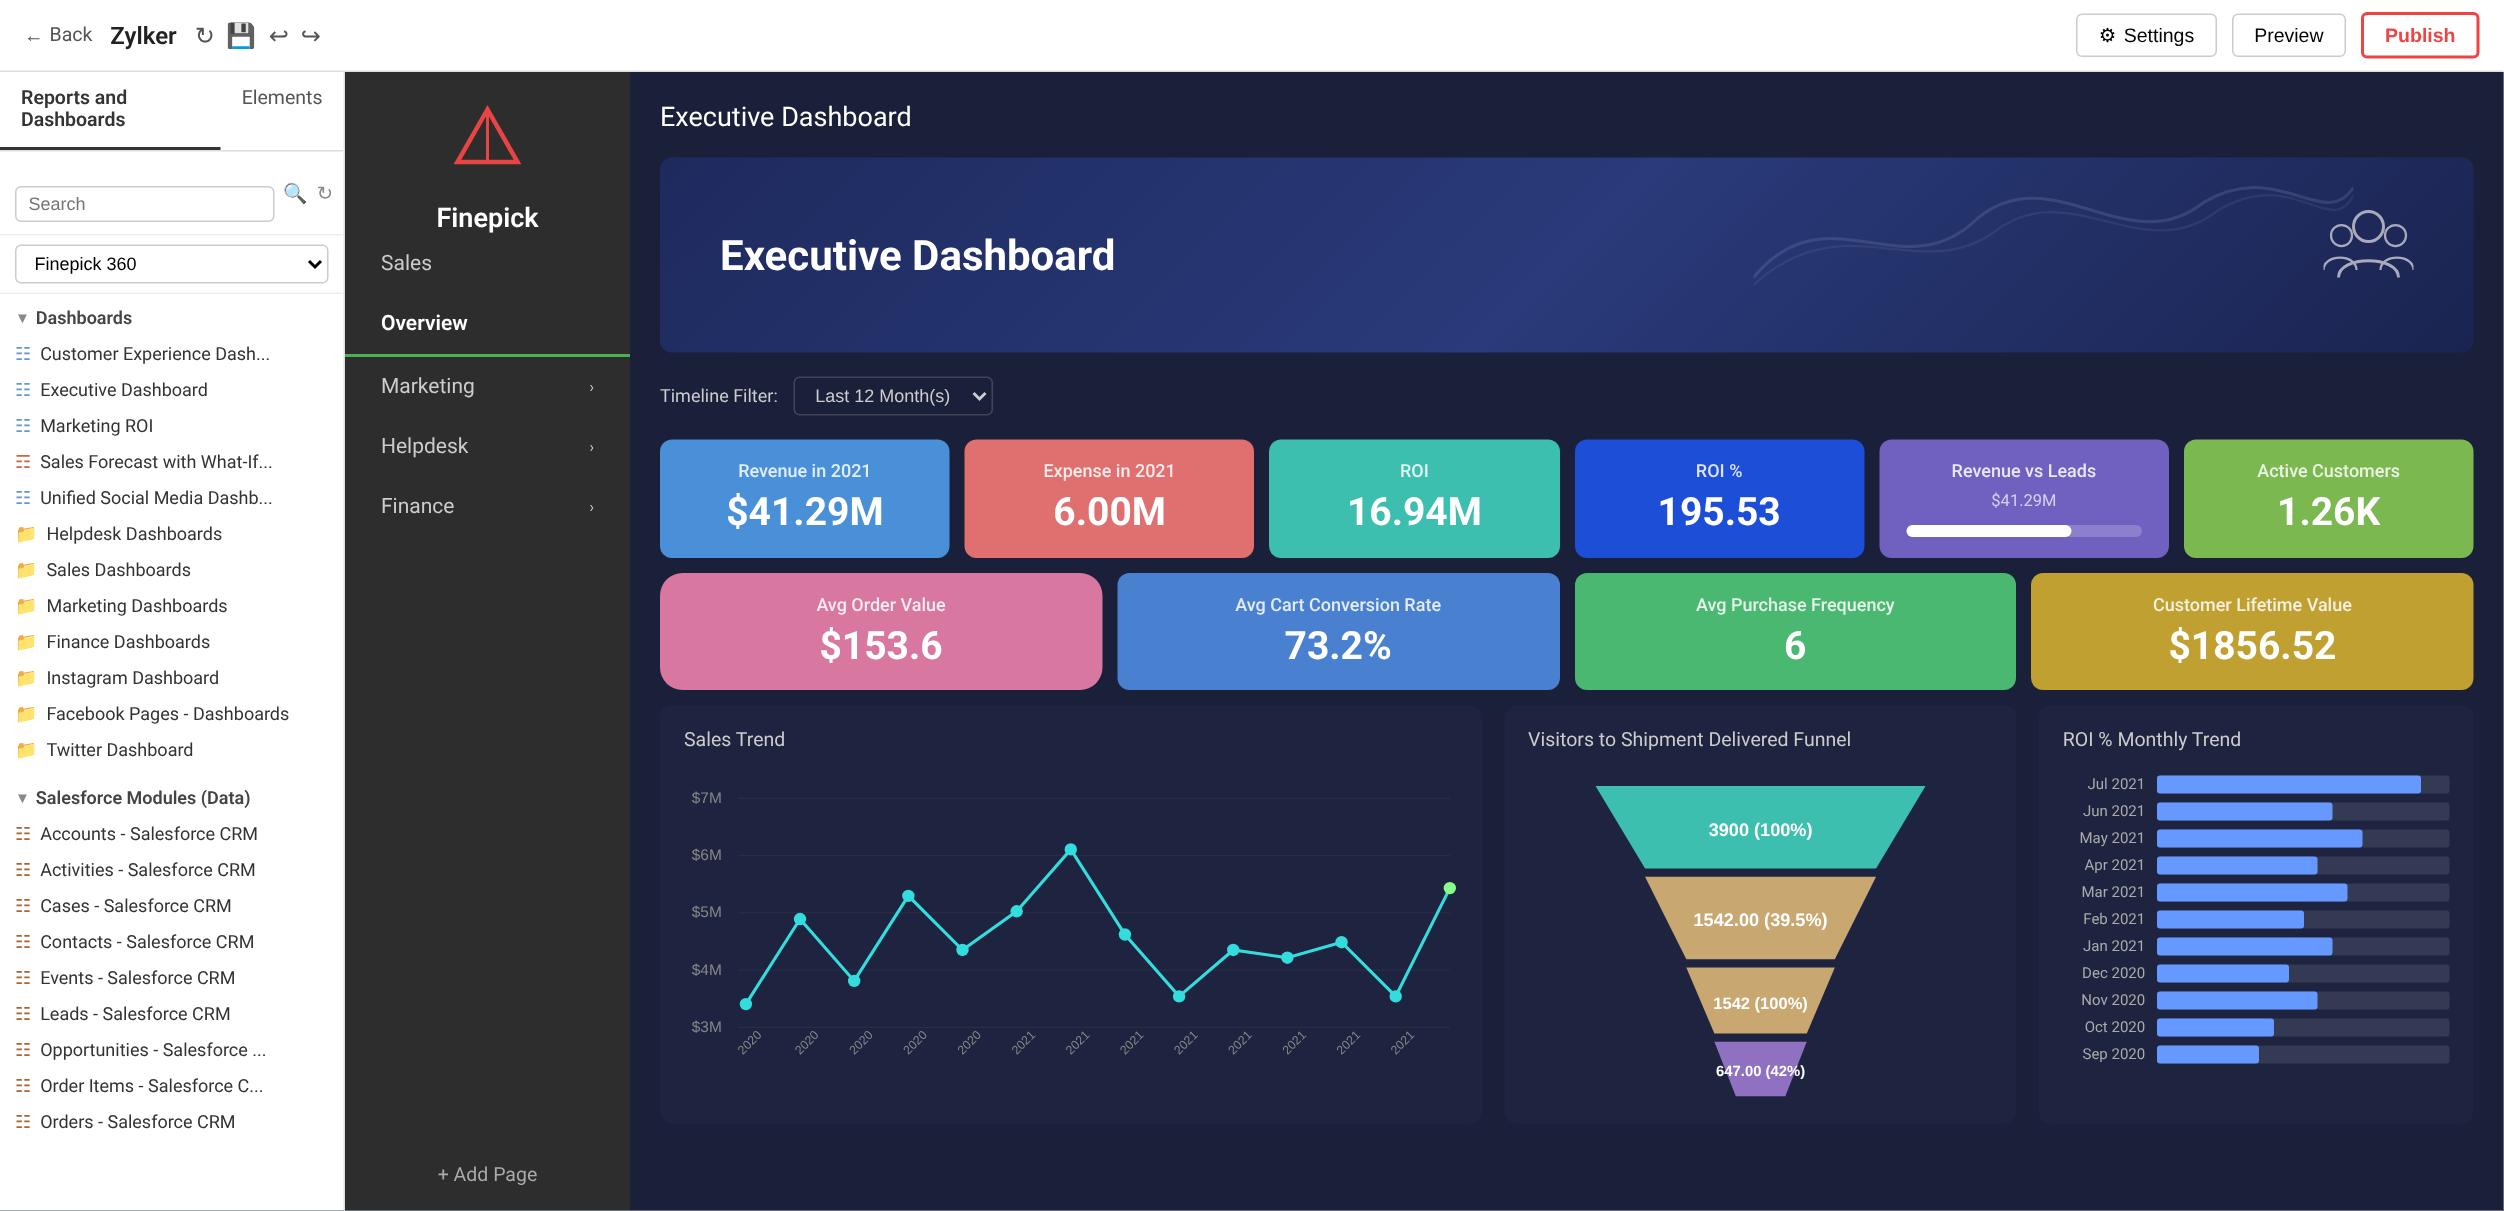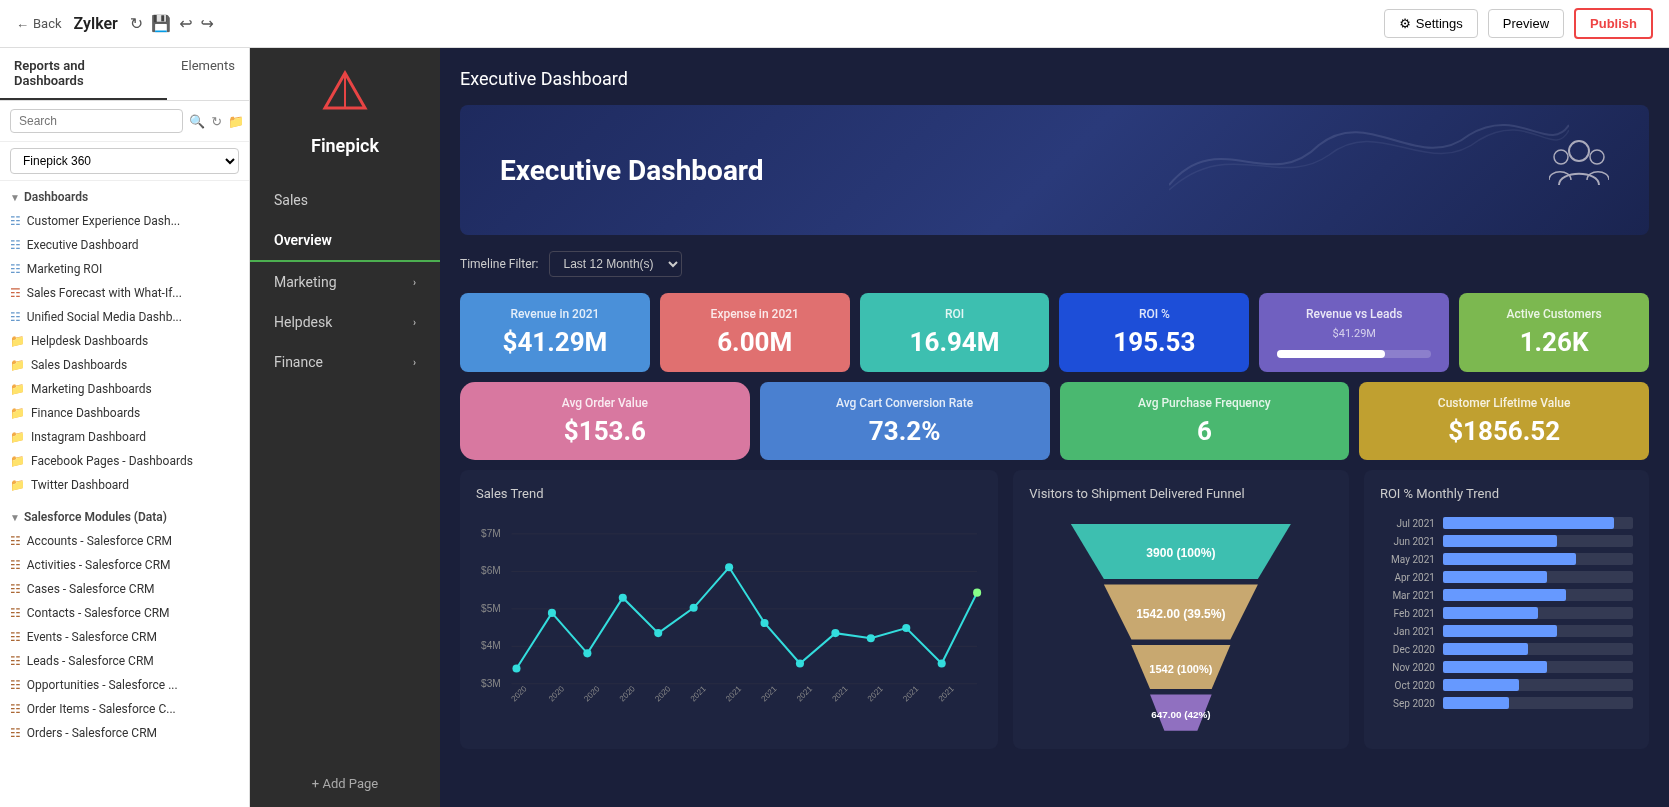--- a/index.html
+++ b/index.html
@@ -55,21 +55,21 @@
 
     
     .main-layout {
       display: flex;
       margin-top: 48px;
       height: calc(100vh - 48px);
     }
 
     
     .left-sidebar {
-      width: 250px;
+      width: 230px;
       background: #fff;
       border-right: 1px solid #ddd;
       display: flex;
       flex-direction: column;
       overflow: hidden;
       flex-shrink: 0;
       justify-content: space-between;
     }
     .sidebar-tabs {
       display: flex;
@@ -94,20 +94,21 @@
       align-items: center;
       gap: 6px;
     }
     .sidebar-search input {
       flex: 1;
       border: 1px solid #ccc;
       border-radius: 4px;
       padding: 4px 8px;
       font-size: 12px;
       outline: none;
+      margin-top: 15px;
     }
     .sidebar-search-icon { color: #888; font-size: 13px; }
     .sidebar-refresh-icon { color: #888; font-size: 13px; cursor: pointer; }
     .sidebar-folder-icon { color: #888; font-size: 13px; cursor: pointer; }
 
     .sidebar-select {
       padding: 6px 10px;
       border-bottom: 1px solid #eee;
     }
     .sidebar-select select {
@@ -166,21 +167,20 @@
     }
     .nav-logo {
       color: #e84444;
       font-size: 36px;
       margin-bottom: 8px;
     }
     .nav-brand {
       font-size: 18px;
       font-weight: 600;
       color: #fff;
-      margin-bottom: 24px;
     }
     .nav-menu {
       width: 100%;
       flex: 1;
     }
     .nav-item {
       padding: 12px 24px;
       font-size: 14px;
       color: #ccc;
       cursor: pointer;

